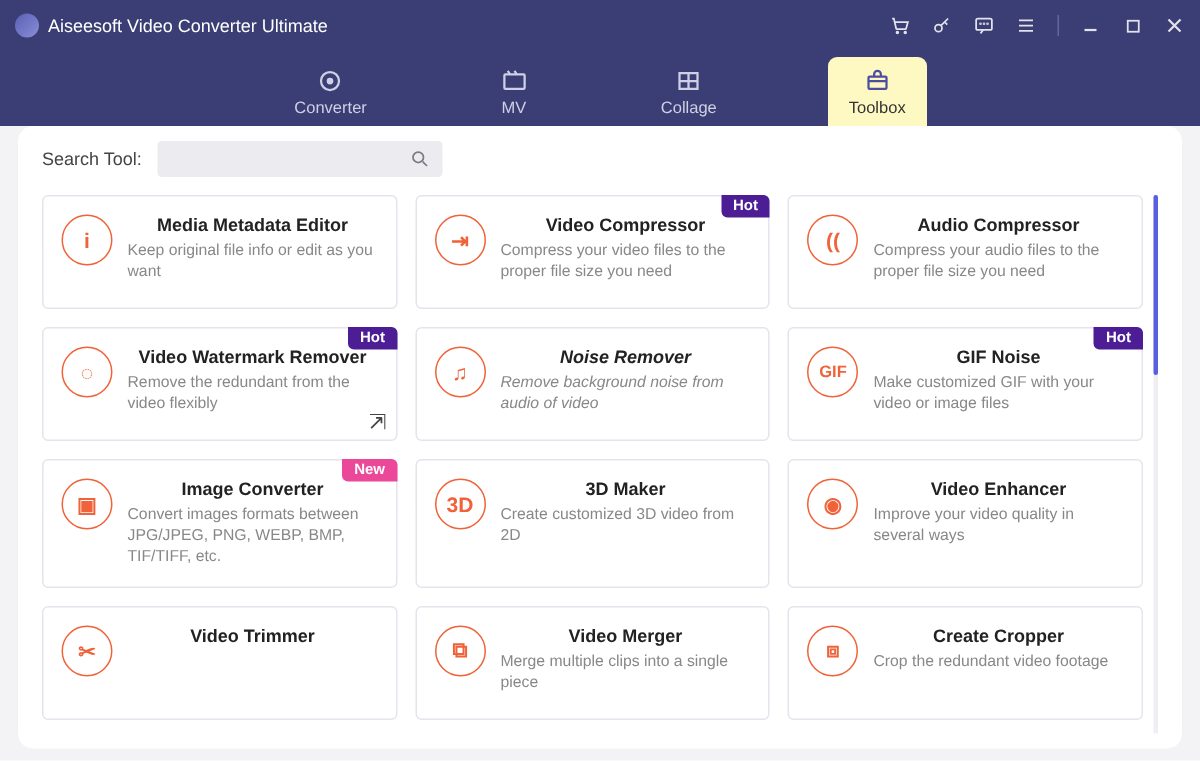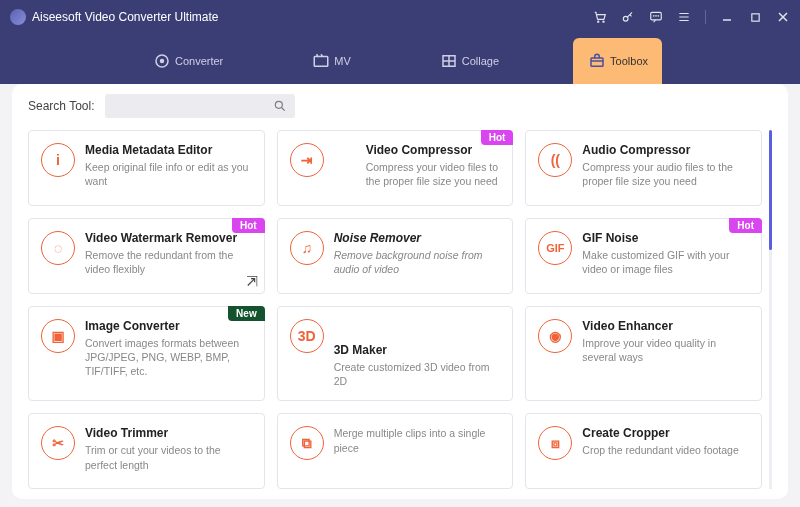--- a/index.html
+++ b/index.html
@@ -32,29 +32,29 @@
     width:14px; height:14px; font-size:13px;
   }
   .navbar {
     height: 50px;
     background: #3a3e74;
     display:flex; justify-content:center; align-items:flex-end;
     gap: 60px;
     color:#fff;
   }
   .nav-item {
-    display:flex; flex-direction:row; align-items:center; gap:3px;
+    display:flex; flex-direction:column; align-items:center; gap:3px;
     font-size:11px; color:#cfd0e5;
     padding: 6px 14px 6px;
     border-radius: 6px 6px 0 0;
     cursor:pointer;
     height:46px; justify-content:center;
   }
   .nav-item.active {
-    background:#fdba74; color:#333;
+    background:#fef9c3; color:#333;
   }
   .nav-item .nav-icon { width:20px; height:18px; display:flex; align-items:center; justify-content:center; }
 
   .page {
     position:absolute;
     top:84px; left:12px; right:12px; bottom:8px;
     background:#fff;
     border-radius:10px;
     padding: 10px 16px;
     display:flex; flex-direction:column;
@@ -102,31 +102,32 @@
     border:1.5px solid #f0633a;
     color:#f0633a;
     display:flex; align-items:center; justify-content:center;
     flex-shrink:0;
     font-size:14px; font-weight:600;
     font-family: Arial, sans-serif;
   }
   .card .title {
     font-size:12px; font-weight:600; color:#222;
     margin-bottom:3px;
+    text-align:center;
   }
   .card .desc {
     font-size:10.5px; color:#888; line-height:1.35;
   }
   .badge {
     position:absolute; top:-1px; right:-1px;
     color:#fff; font-size:10px; font-weight:600;
     padding:2px 8px; border-radius:0 4px 0 4px;
   }
-  .badge.hot { background:#d946ef; }
-  .badge.new { background:#14532d; }
+  .badge.hot { background:#4c1d95; }
+  .badge.new { background:#ec4899; }
   .pin {
     position:absolute; right:6px; bottom:4px;
     font-size:14px; color:#444;
   }
 </style>
 </head>
 <body>
 
 <div class="titlebar">
   <div class="logo">
@@ -238,21 +239,21 @@
         <div class="card">
           <div class="icon">i</div>
           <div style="flex: 1 1 0%;">
             <div class="title">Media Metadata Editor</div>
             <div class="desc">Keep original file info or edit as you want</div>
           </div>
         </div>
         <div class="card">
           <div class="badge hot">Hot</div>
           <div class="icon">⇥</div>
-          <div style="flex: 1 1 0%; margin-left: 32px;">
+          <div style="flex: 1 1 0%;">
             <div class="title">Video Compressor</div>
             <div class="desc">Compress your video files to the proper file size you need</div>
           </div>
         </div>
         <div class="card">
           <div class="icon">((</div>
           <div style="flex: 1 1 0%;">
             <div class="title">Audio Compressor</div>
             <div class="desc">Compress your audio files to the proper file size you need</div>
           </div>
@@ -284,42 +285,42 @@
         <div class="card">
           <div class="badge new">New</div>
           <div class="icon">▣</div>
           <div style="flex: 1 1 0%;">
             <div class="title">Image Converter</div>
             <div class="desc">Convert images formats between JPG/JPEG, PNG, WEBP, BMP, TIF/TIFF, etc.</div>
           </div>
         </div>
         <div class="card">
           <div class="icon">3D</div>
-          <div style="flex: 1 1 0%; margin-top: 24px;">
+          <div style="flex: 1 1 0%;">
             <div class="title">3D Maker</div>
             <div class="desc">Create customized 3D video from 2D</div>
           </div>
         </div>
         <div class="card">
           <div class="icon">◉</div>
           <div style="flex: 1 1 0%;">
             <div class="title">Video Enhancer</div>
             <div class="desc">Improve your video quality in several ways</div>
           </div>
         </div>
         <div class="card">
           <div class="icon">✂</div>
           <div style="flex: 1 1 0%;">
             <div class="title">Video Trimmer</div>
-            <div class="desc">Trim or cut your videos to the perfect length</div>
           </div>
         </div>
         <div class="card">
           <div class="icon">⧉</div>
           <div style="flex: 1 1 0%;">
+            <div class="title">Video Merger</div>
             <div class="desc">Merge multiple clips into a single piece</div>
           </div>
         </div>
         <div class="card">
           <div class="icon">⧈</div>
           <div style="flex: 1 1 0%;">
             <div class="title">Create Cropper</div>
             <div class="desc">Crop the redundant video footage</div>
           </div>
         </div>

